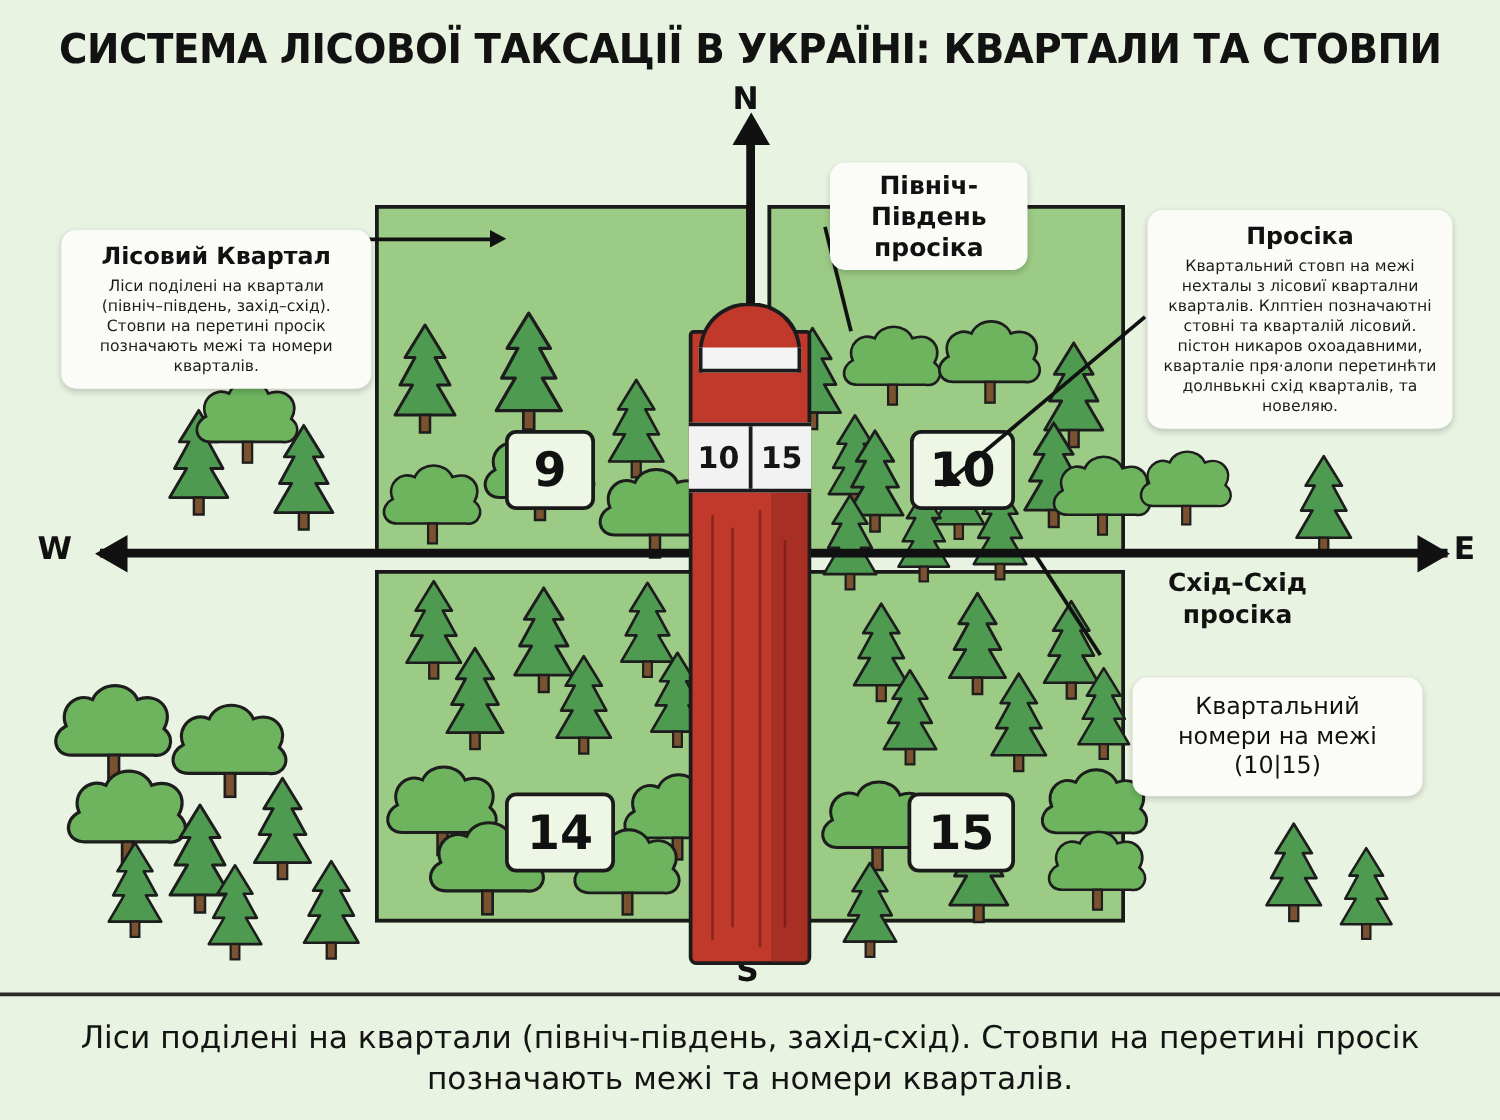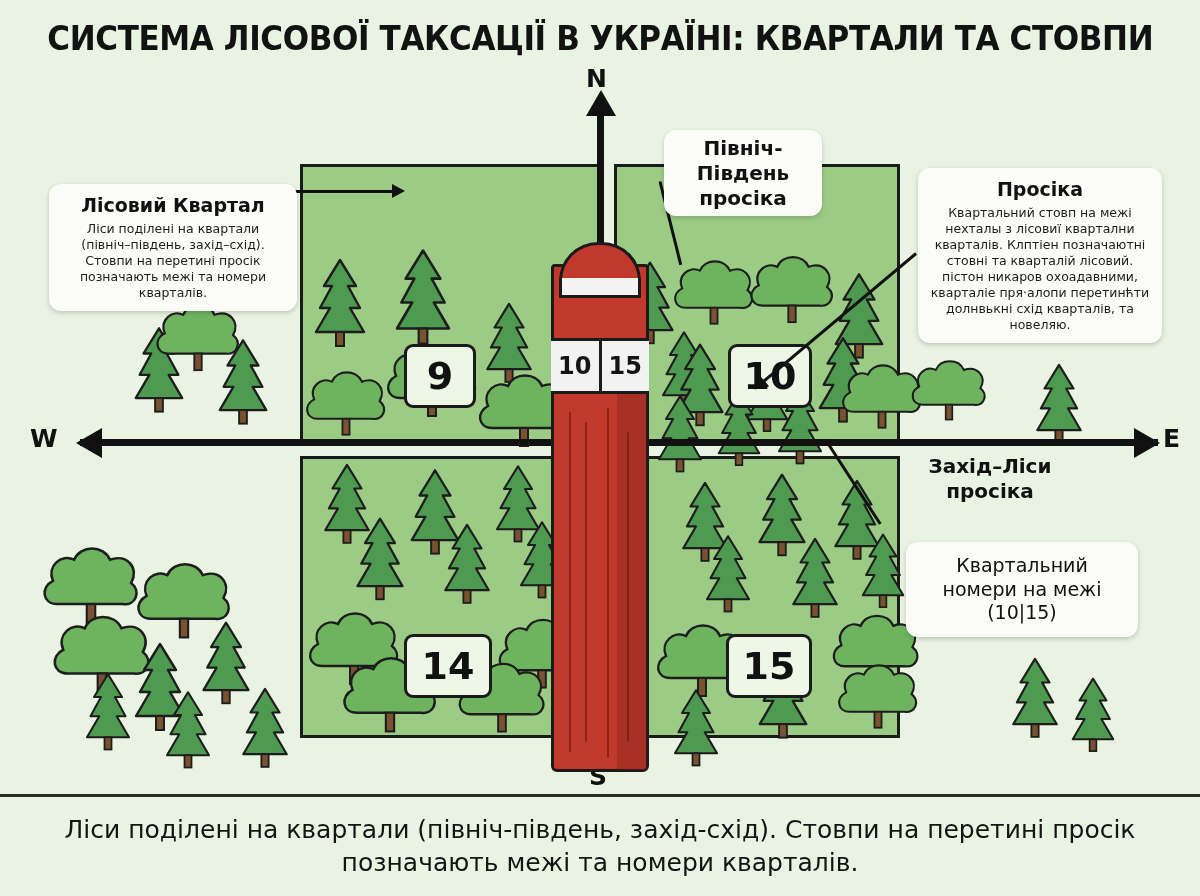--- a/index.html
+++ b/index.html
@@ -699,21 +699,21 @@
       <div class="c-title">Просіка</div>
       <div class="c-body">Квартальний стовп на межі нехталы з лісовиї квартални кварталів. Клптіен позначаютні стовні та кварталій лісовий. пістон никаров охоадавними, кварталіе пря·алопи перетинћти долнвькні схід кварталів, та новеляю.</div>
     </div>
 
     <div class="callout plain np-box">
       <div>Північ-Південь</div>
       <div>просіка</div>
     </div>
 
     <div class="callout plain we-box">
-      <div>Захід–Ліси</div>
+      <div>Схід–Схід</div>
       <div>просіка</div>
     </div>
 
     <div class="callout plain post-box">
       <div>Квартальний</div>
       <div>номери на межі</div>
       <div>(10|15)</div>
     </div>
 
   </div>

